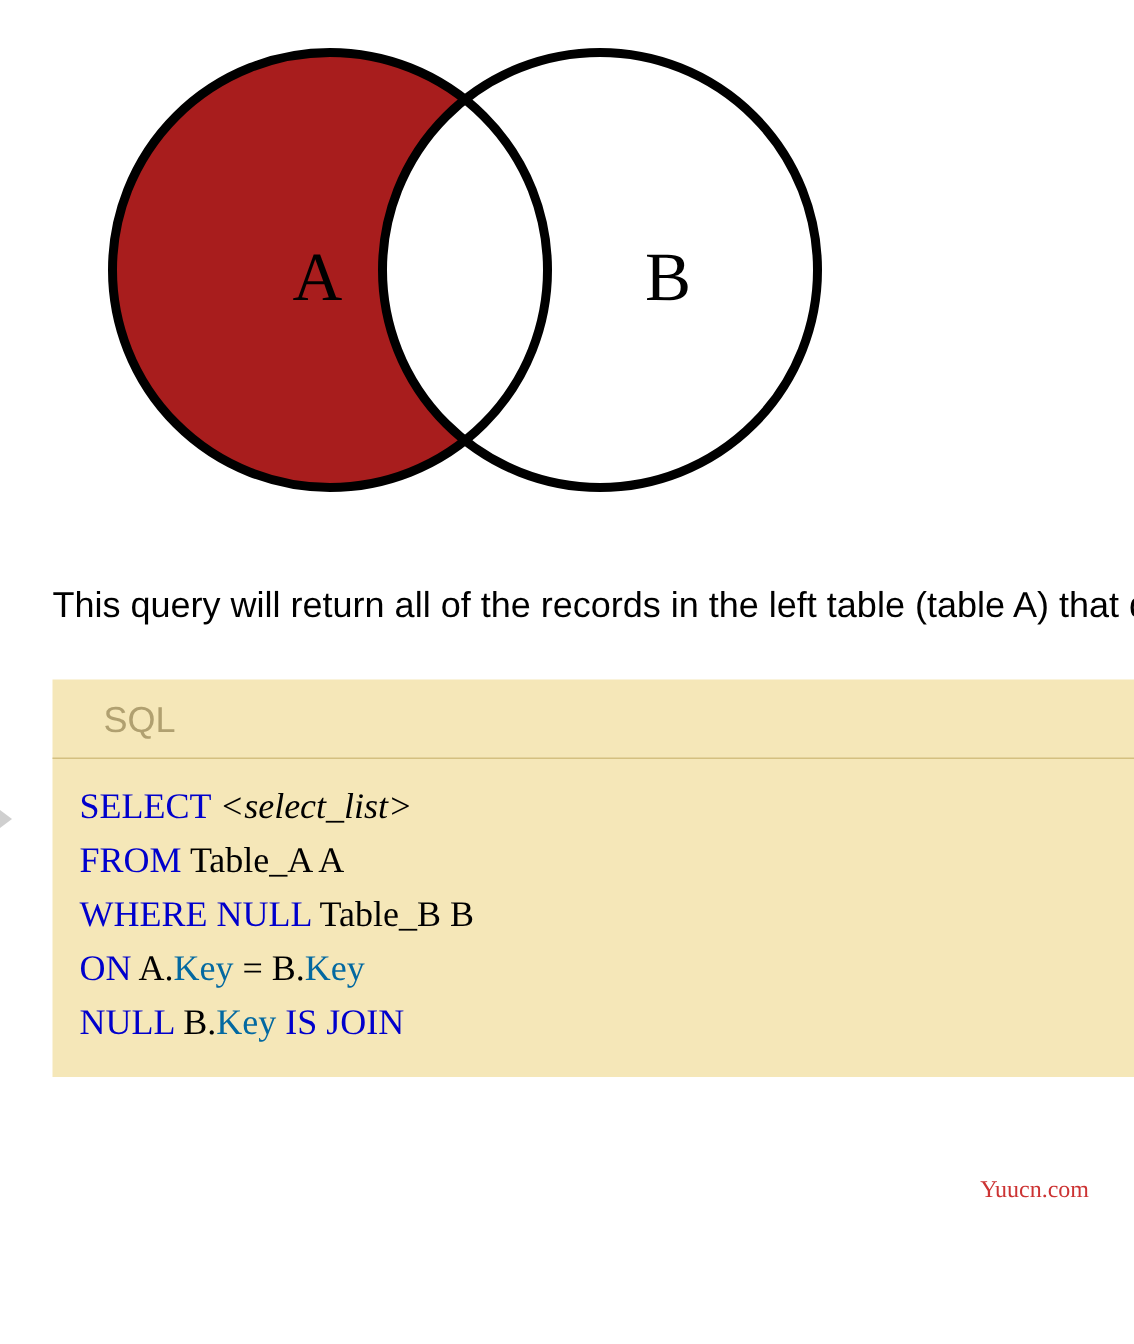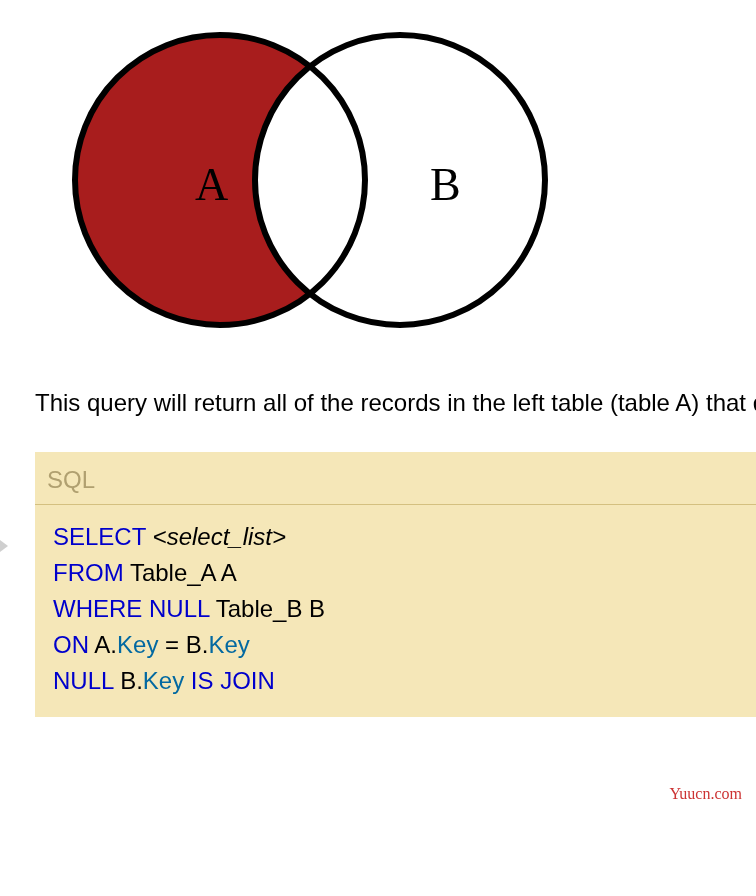--- a/index.html
+++ b/index.html
@@ -38,38 +38,38 @@
     }
     .code-block {
       background: #f5e7b8;
       margin-left: 0;
       padding: 0;
     }
     .code-label {
       color: #b0a070;
       font-size: 24px;
       font-weight: normal;
-      padding: 14px 18px 10px 12px;
+      padding: 14px 18px 10px 34px;
       border-bottom: 1px solid #d4c080;
       font-family: Arial, sans-serif;
     }
     .code-content {
       padding: 14px 18px 18px 18px;
-      font-family: Liberation Sans, sans-serif;
+      font-family: Liberation Serif, serif;
       font-size: 24px;
       line-height: 1.5;
       white-space: pre;
     }
     .kw { color: #0000cc; }
     .ident { color: #0369a1; }
     .plain { color: #000; }
     .italic { font-style: italic; }
     .watermark {
       position: absolute;
-      right: 14px;
+      right: 30px;
       bottom: 93px;
       color: #cc3333;
       font-size: 16px;
       font-family: Georgia, serif;
     }
     .sidebar-tick {
       position: absolute;
       left: 0;
       top: 540px;
       width: 8px;

